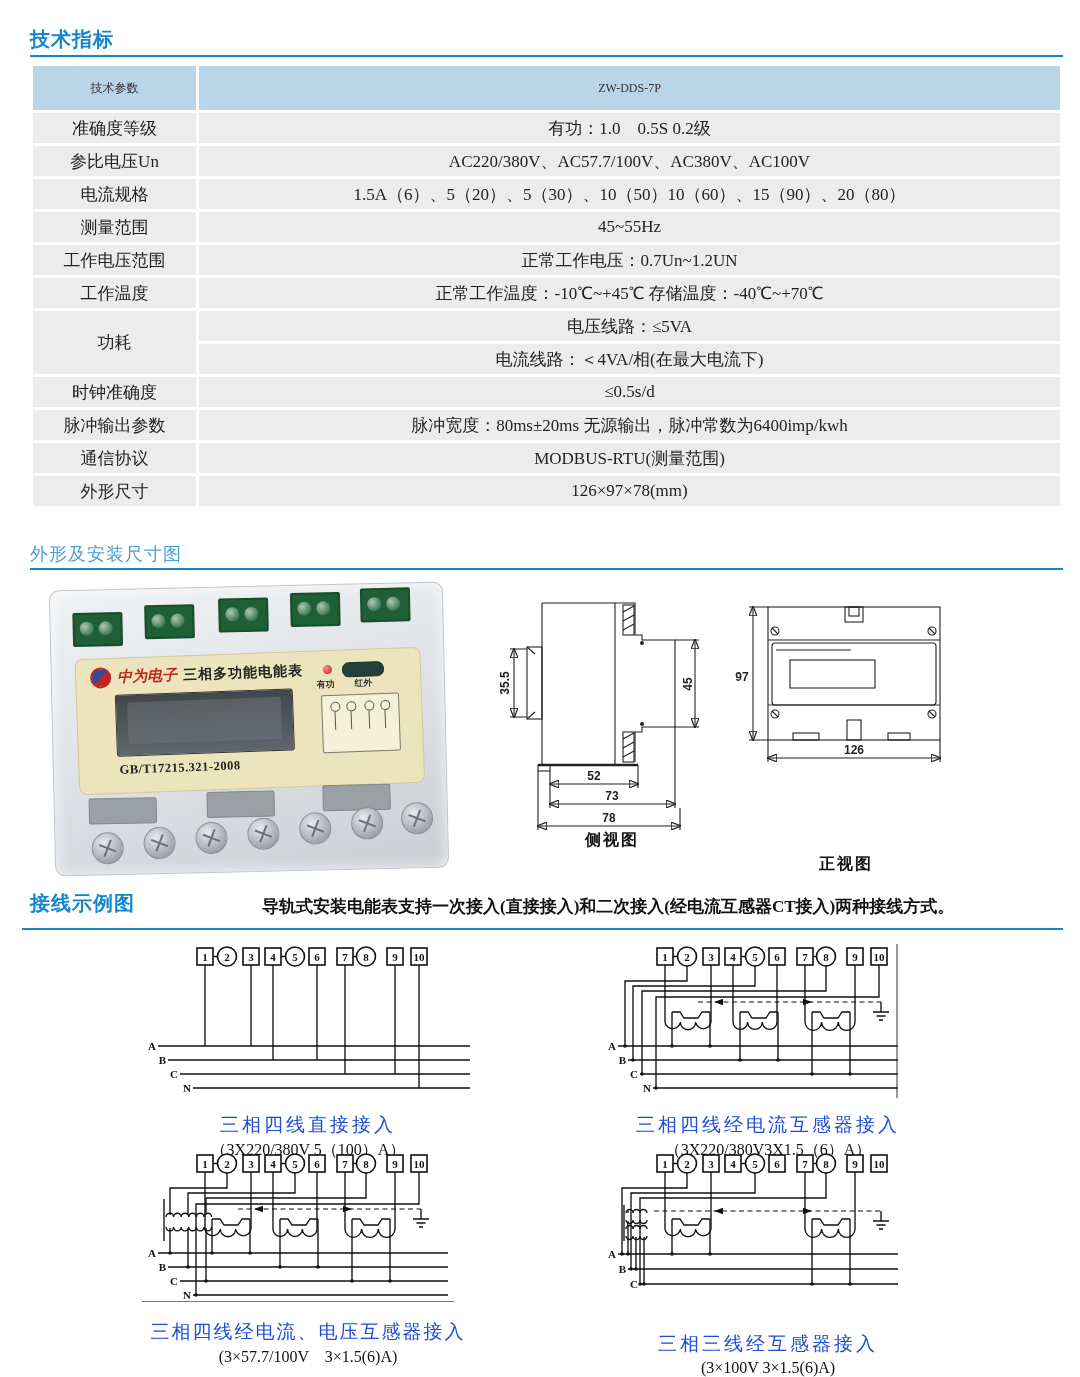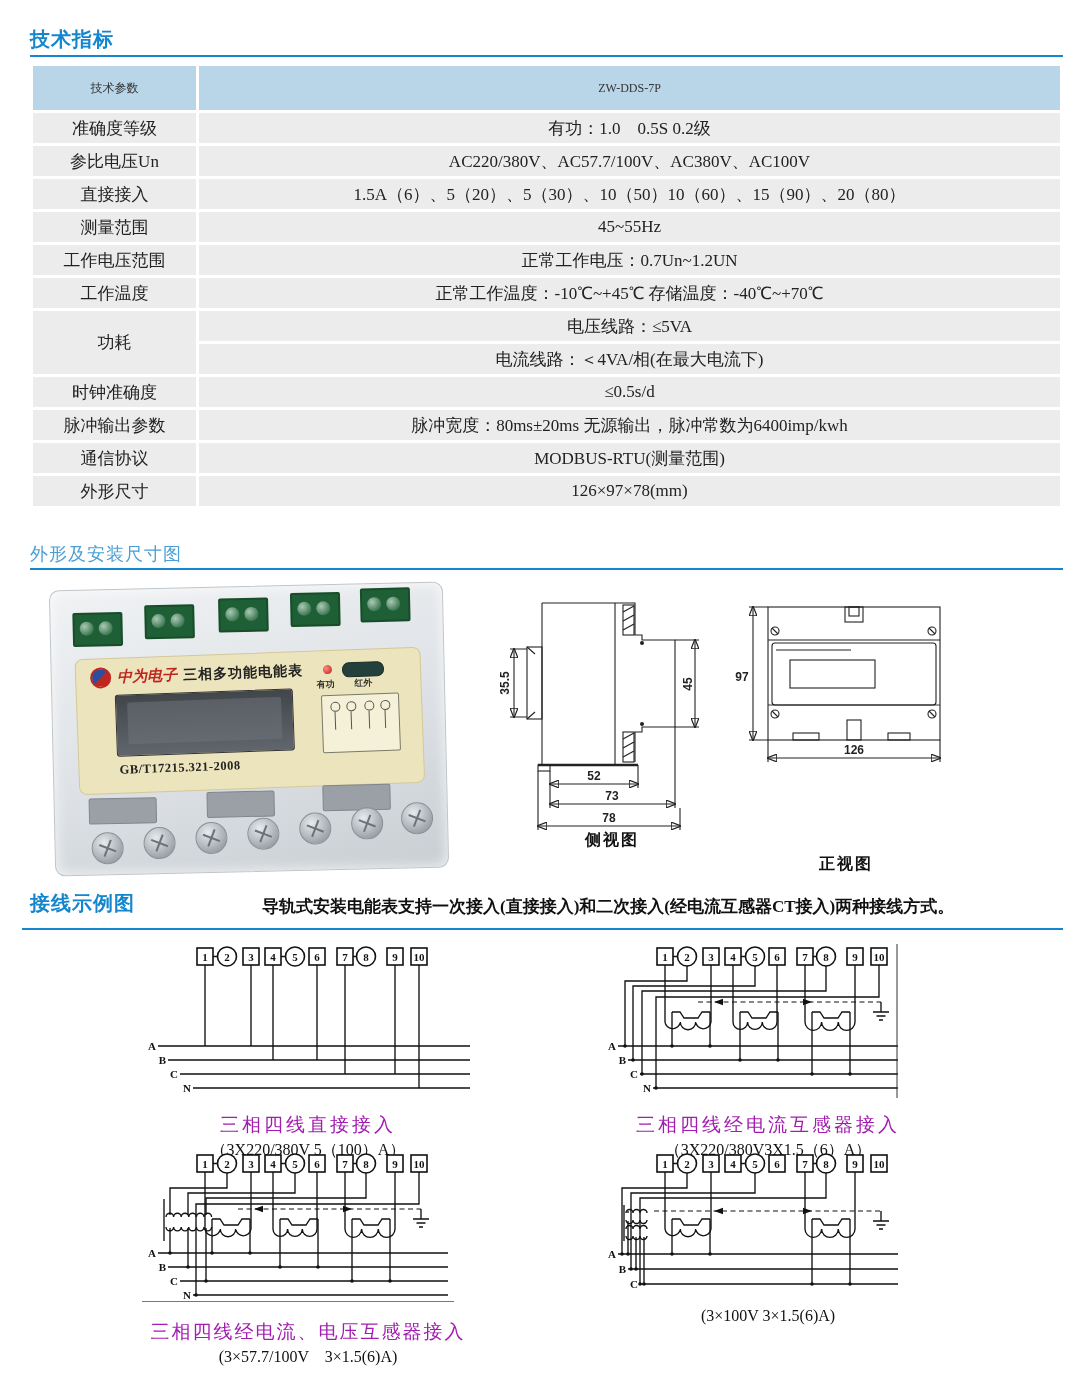--- a/index.html
+++ b/index.html
@@ -26,21 +26,21 @@
   .wd-block{position:absolute;width:340px;text-align:center;}
   .wd path,.wd line,.wd polyline{stroke:#111;stroke-width:1.35;fill:none;}
   .wd .dash{stroke-dasharray:5 3.5;stroke-width:1.2;}
   .wd .thin{stroke-width:1;stroke:#333;}
   .wd rect.t,.wd circle.t{fill:#fff;stroke:#111;stroke-width:1.6;}
   .wd text{font-family:"Liberation Serif",serif;font-weight:bold;font-size:11px;fill:#111;}
   .wd text.n{text-anchor:middle;}
   .wd text.pl{text-anchor:end;}
   .wd .dot{fill:#111;stroke:none;}
   .wd .arr{fill:#111;stroke:none;}
-  .wd-cap1{font-size:19px;letter-spacing:3px;color:#a21caf;}
+  .wd-cap1{font-size:19px;letter-spacing:3px;color:#1d4ed8;}
   .wd-cap2{font-size:16px;color:#111;margin-top:2px;}
   .wiring-intro{font-size:17px;font-weight:600;color:#111;}
 
   
   .dim path,.dim line,.dim rect,.dim circle{stroke:#222;stroke-width:1.1;fill:none;}
   .dim .thick{stroke-width:2.4;}
   .dim text{font-family:"Liberation Sans",sans-serif;font-weight:bold;font-size:12px;fill:#222;
             stroke:none;text-anchor:middle;}
   .dim .fdot{fill:#222;stroke:none;}
   .view-cap{font-size:16px;font-weight:bold;color:#111;text-align:center;letter-spacing:2px;}
@@ -96,21 +96,21 @@
     </tr>
     <tr>
           <td>准确度等级</td>
           <td>有功：1.0　0.5S 0.2级</td>
         </tr>
     <tr>
           <td>参比电压Un</td>
           <td>AC220/380V、AC57.7/100V、AC380V、AC100V</td>
         </tr>
     <tr>
-          <td>直接接入</td>
+          <td>电流规格</td>
           <td>1.5A（6）、5（20）、5（30）、10（50）10（60）、15（90）、20（80）</td>
         </tr>
     <tr>
           <td>测量范围</td>
           <td>45~55Hz</td>
         </tr>
     <tr>
           <td>工作电压范围</td>
           <td>正常工作电压：0.7Un~1.2UN</td>
         </tr>
@@ -488,18 +488,19 @@
       <circle class="t" cx="228" cy="22.5" r="9.5"></circle>
         <text class="n" x="228" y="27">8</text>
       <rect class="t" x="249" y="14" width="16" height="17"></rect>
         <text class="n" x="257" y="27">9</text>
       <rect class="t" x="273" y="14" width="16" height="17"></rect>
         <text class="n" x="281" y="27">10</text>
       <text class="pl" x="18" y="117">A</text>
       <text class="pl" x="28" y="132">B</text>
       <text class="pl" x="40" y="147">C</text>
     </svg>
+    <div class="wd-cap1" style="margin-top:26px;">三相三线经互感器接入</div>
     <div class="wd-cap2">(3×100V 3×1.5(6)A)</div>
   </div>
 
   <div class="abs artifact" style="left:142px;top:1301px;width:312px;height:1px;"></div>
 
 </div>
 
 </body></html>

